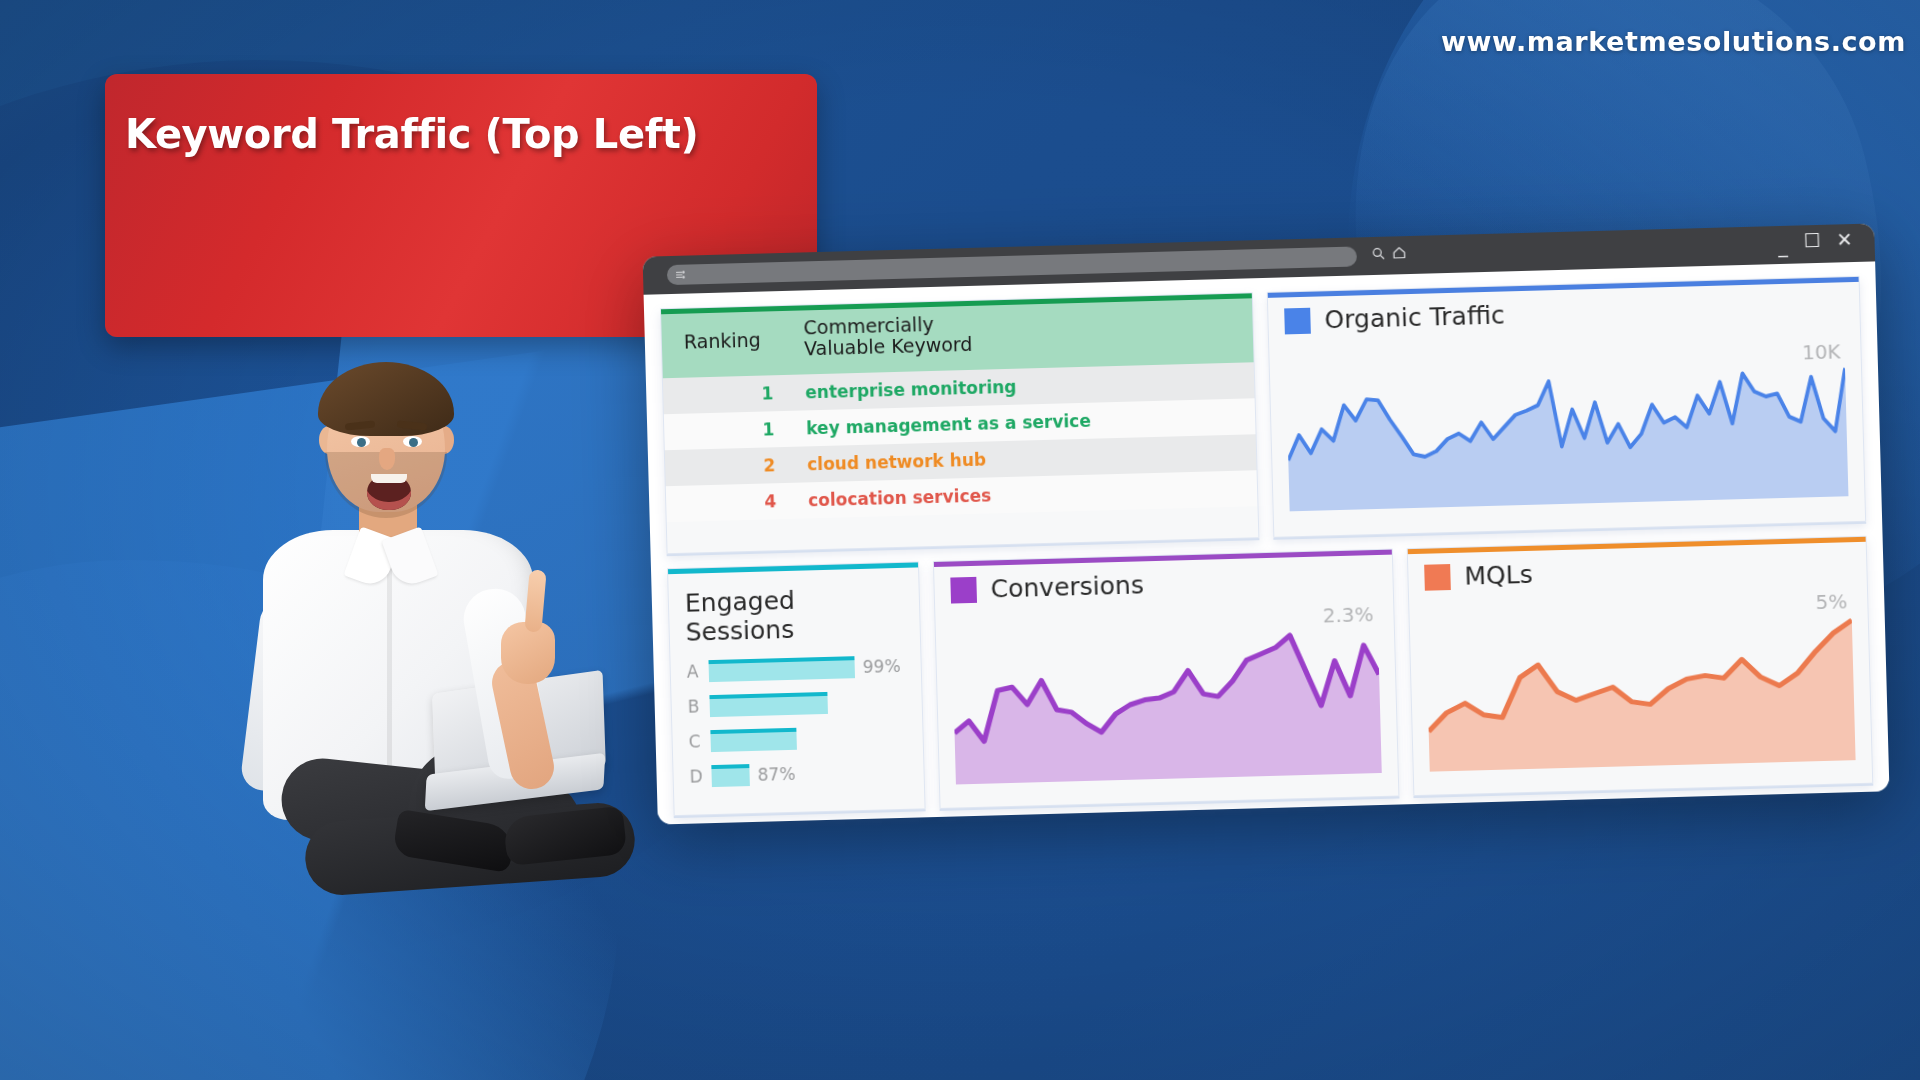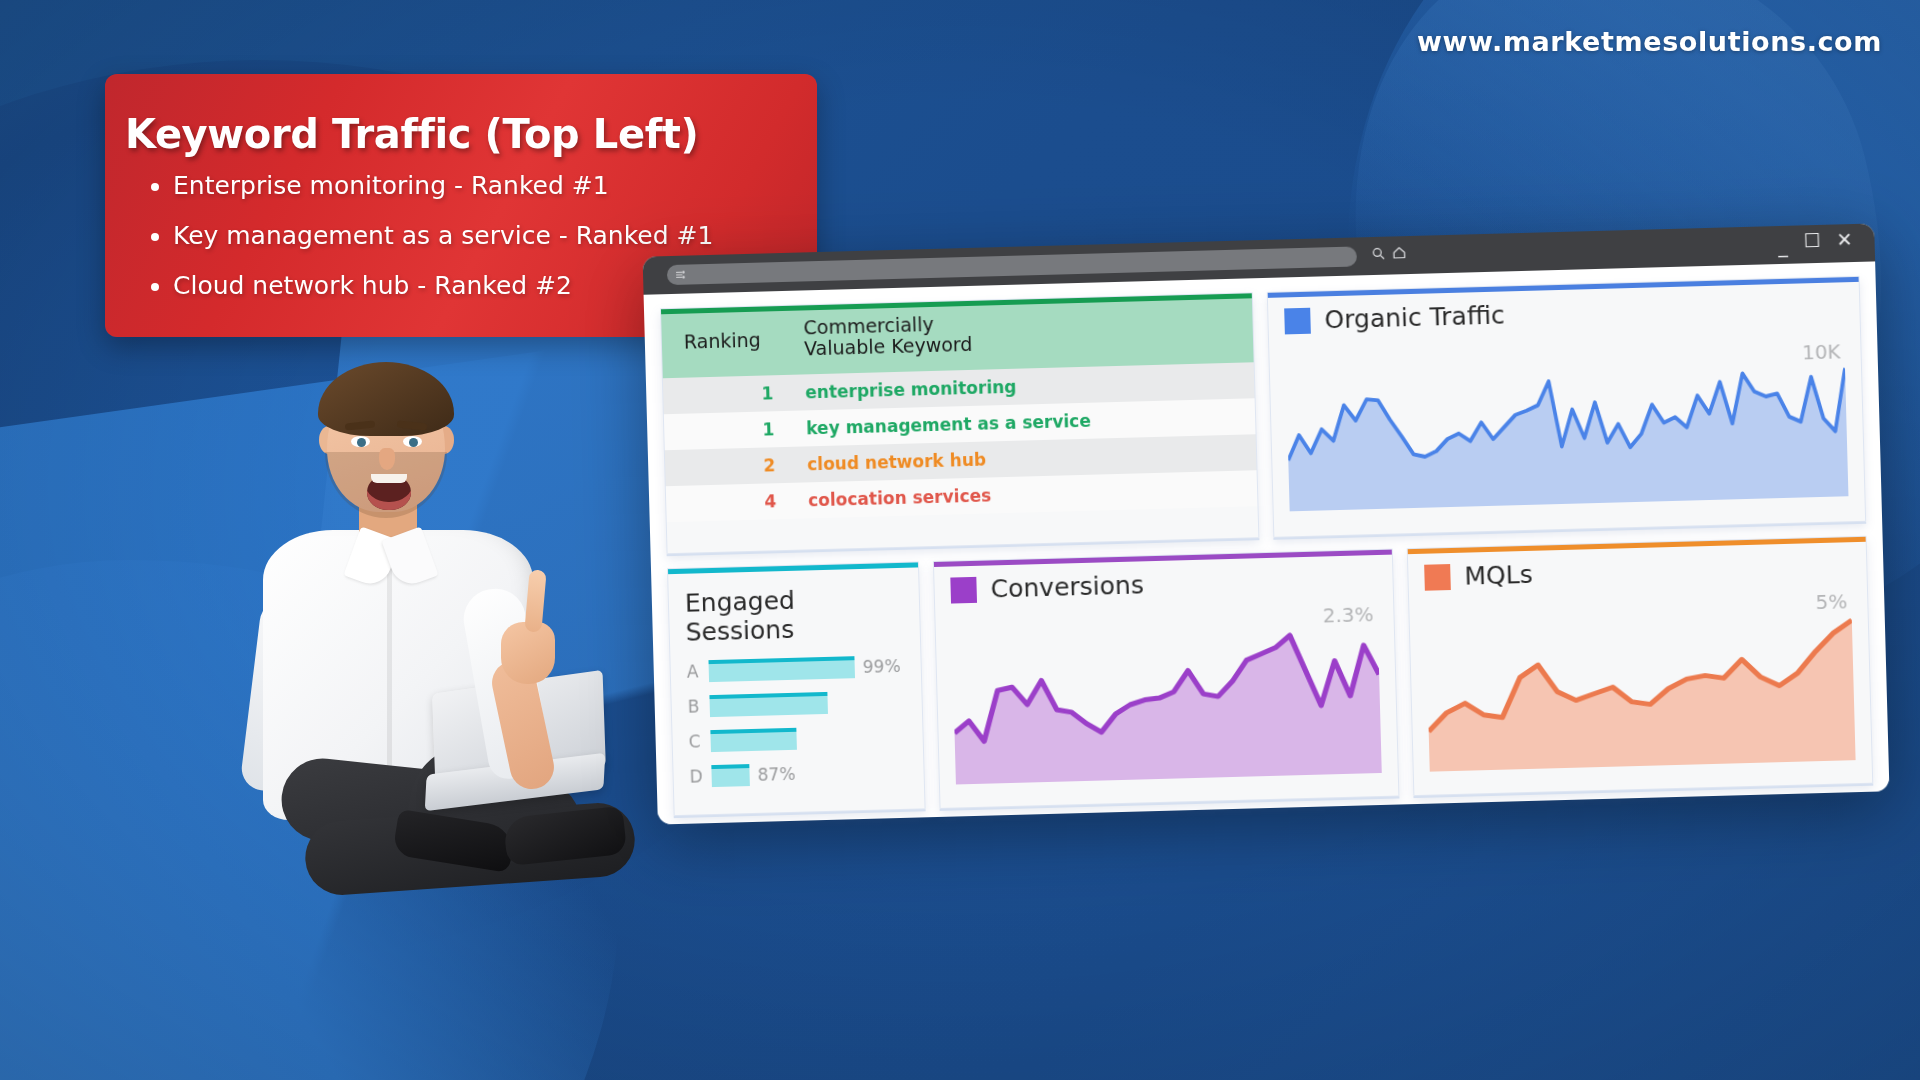--- a/index.html
+++ b/index.html
@@ -70,21 +70,21 @@
     border-radius: 50% 50% 46% 54% / 60% 40% 60% 40%;
   }
   .bg-vignette {
     position: absolute; inset: 0;
     background: radial-gradient(ellipse at 50% 45%, rgba(0,0,0,0) 45%, rgba(0,0,0,.18) 100%);
   }
 
   
   .site-url {
     position: absolute;
-    top: 26px; right: 38px;
+    top: 26px; right: 14px;
     color: #ffffff;
     font-size: 27px;
     font-weight: 700;
     letter-spacing: .6px;
     text-shadow: 0 1px 4px rgba(0,0,0,.35);
     font-family: "DejaVu Sans", sans-serif;
   }
 
   
   .red-card {
@@ -396,25 +396,20 @@
   <div class="bg-shape bg-diag2"></div>
   <div class="bg-shape bg-curve-bl"></div>
   <div class="bg-shape bg-wedge-tr"></div>
   <div class="bg-shape bg-wedge-tr2"></div>
   <div class="bg-vignette"></div>
 
   <div class="site-url">www.marketmesolutions.com</div>
 
   <div class="red-card">
     <h1>Keyword Traffic (Top Left)</h1>
-    <ul class="bullets">
-      <li>Enterprise monitoring - Ranked #1</li>
-      <li>Key management as a service - Ranked #1</li>
-      <li>Cloud network hub - Ranked #2</li>
-    </ul>
   </div>
 
   <div class="person">
     <div class="p-part p-arm-l"></div>
     <div class="p-part p-torso"></div>
     <div class="p-part p-placket"></div>
     <div class="p-part p-neck"></div>
     <div class="p-part p-collar-l"></div>
     <div class="p-part p-collar-r"></div>
     <div class="p-part p-ear-l"></div>

